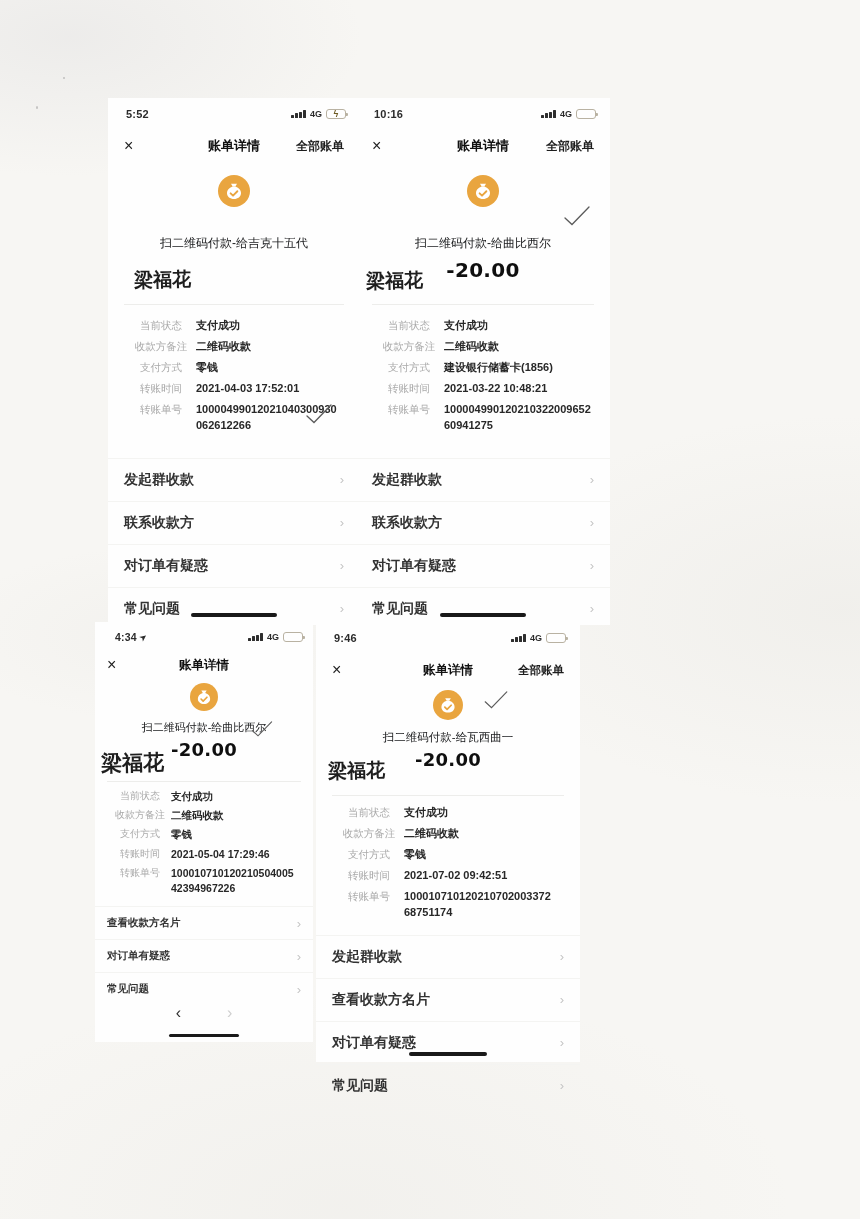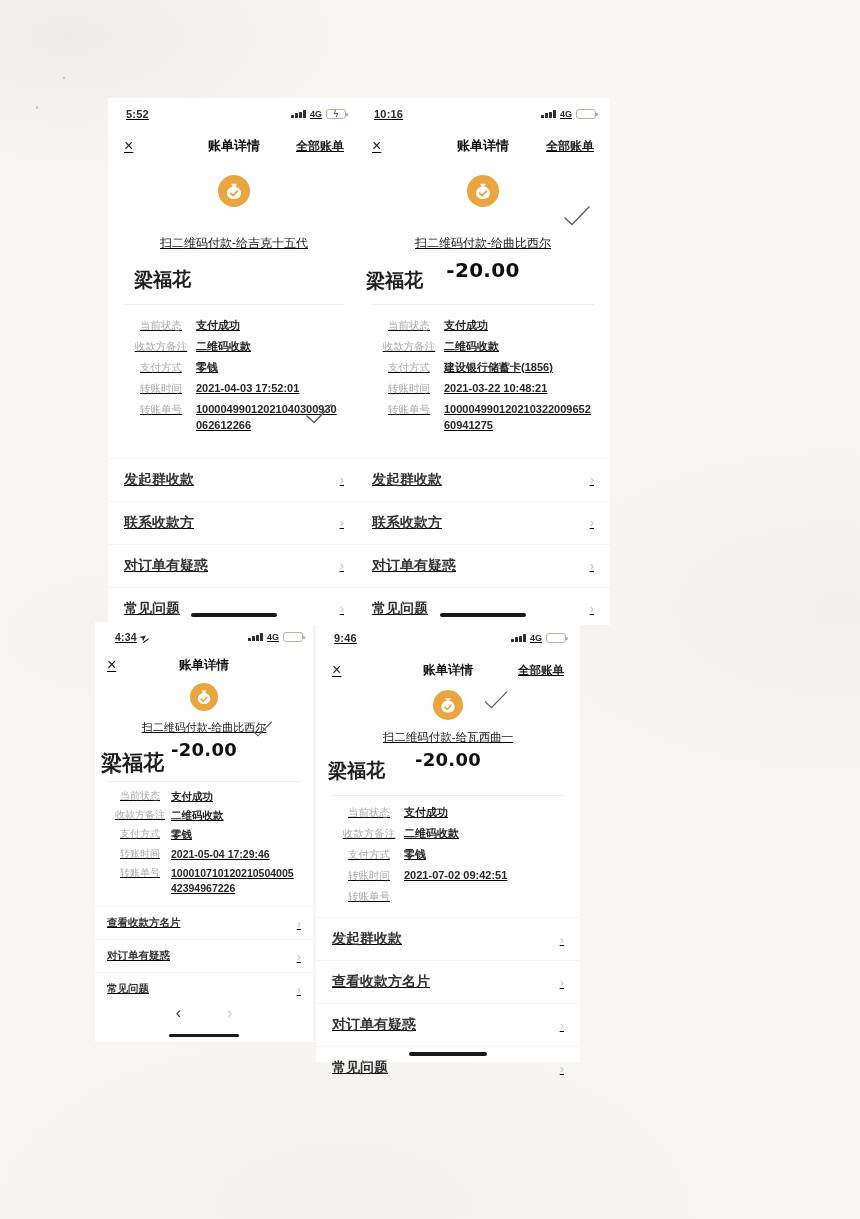--- a/index.html
+++ b/index.html
@@ -12,21 +12,21 @@
   
   .scan-shade{position:absolute;inset:0;pointer-events:none;
     background:
       radial-gradient(420px 200px at 8% 3%, rgba(190,190,195,.18), transparent 70%),
       radial-gradient(500px 260px at 98% 50%, rgba(200,198,190,.14), transparent 75%),
       radial-gradient(600px 300px at 40% 99%, rgba(205,203,196,.12), transparent 75%),
       radial-gradient(300px 120px at 20% 52%, rgba(200,198,192,.10), transparent 75%);
   }
   .speck{position:absolute;border-radius:50%;background:#9a9a9a;opacity:.55;}
 
-  .phone{position:absolute;background:#fefefe;text-decoration:underline;}
+  .phone{position:absolute;background:#fefefe;}
   .phone-tl{left:108px;top:98px;width:252px;height:527px;}
   .phone-tr{left:356px;top:98px;width:254px;height:527px;}
   .phone-bl{left:95px;top:622px;width:218px;height:420px;}
   .phone-br{left:316px;top:622px;width:264px;height:440px;}
 
   .statusbar{display:flex;justify-content:space-between;align-items:center;
     padding:10px 14px 0 18px;font-size:11px;font-weight:700;color:#2b2b2b;}
   .phone-bl .statusbar{padding:9px 10px 0 20px;font-size:10.5px;}
   .sb-time{display:flex;align-items:center;gap:3px;letter-spacing:.2px;}
   .loc-arrow{display:inline-block;font-size:8px;transform:rotate(-38deg);color:#2b2b2b;}
@@ -412,20 +412,21 @@
     <div class="drow">
         <span class="dlabel">支付方式</span>
         <span class="dvalue">零钱</span>
       </div>
     <div class="drow">
         <span class="dlabel">转账时间</span>
         <span class="dvalue">2021-07-02 09:42:51</span>
       </div>
     <div class="drow">
         <span class="dlabel">转账单号</span>
+        <span class="dvalue">10001071012021070200337268751174</span>
       </div>
   </div>
   <div class="menu">
     <div class="mrow">
         <span class="mlabel">发起群收款</span>
         <span class="chev">›</span>
       </div>
     <div class="mrow">
         <span class="mlabel">查看收款方名片</span>
         <span class="chev">›</span>

